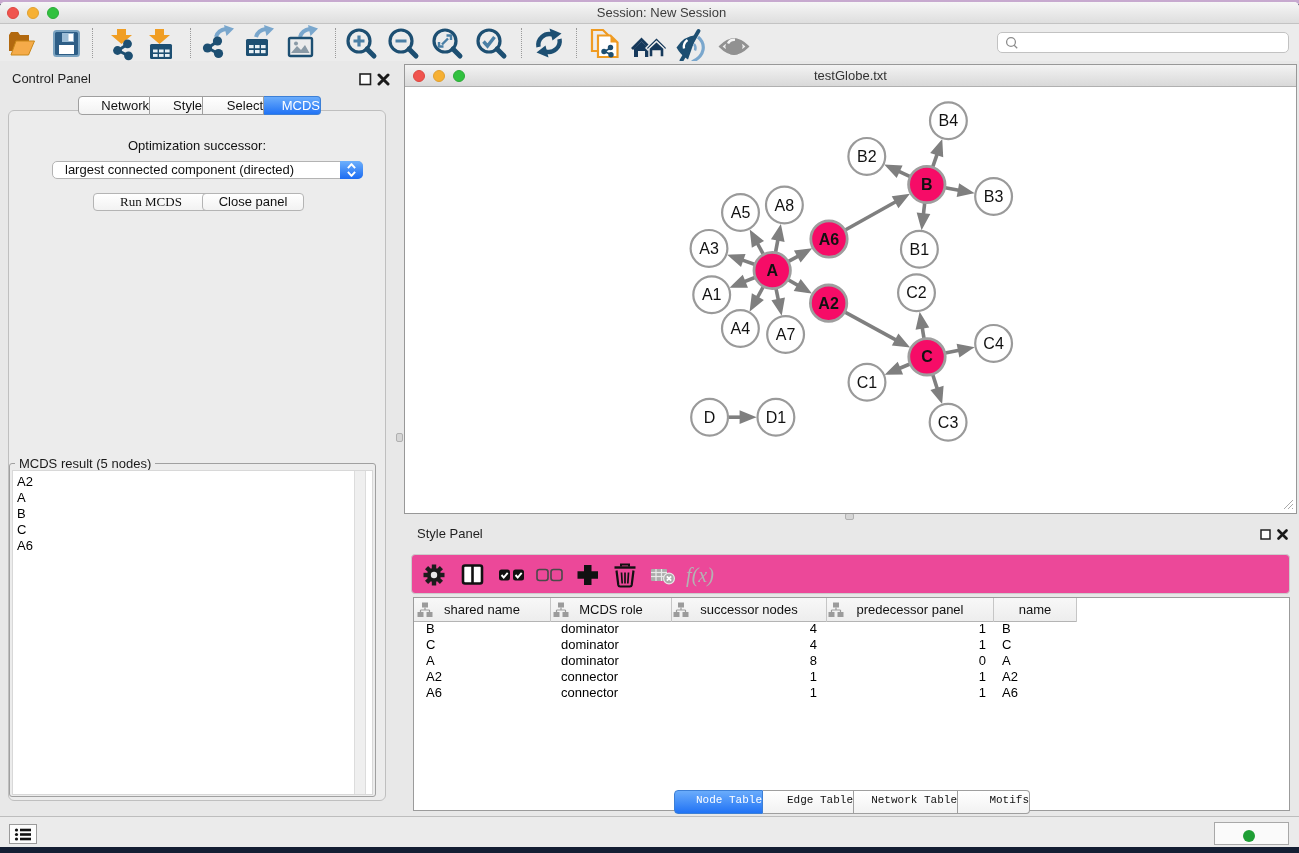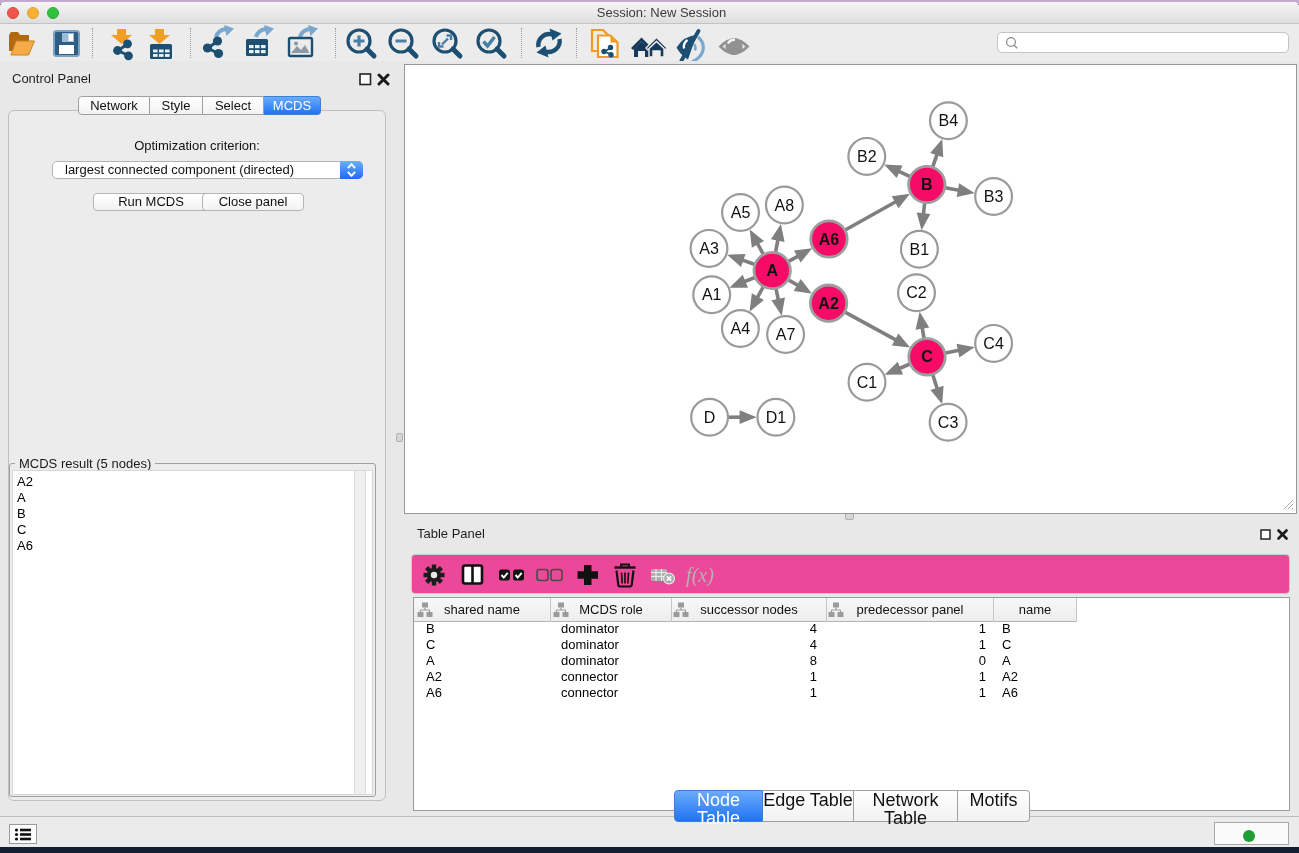--- a/index.html
+++ b/index.html
@@ -9,21 +9,21 @@
 #titlebar{top:0;left:0;width:1299px;height:22px;background:linear-gradient(#f6f6f6,#dedede);border-bottom:1px solid #c3c3c3;}
 .tl{border-radius:50%;width:12px;height:12px;top:5px;}
 #title{top:0;width:1299px;text-align:center;font-size:13px;color:#3c3c3c;line-height:22px;padding-left:24px;}
 #toolbar{top:22px;left:0;width:1299px;height:38px;background:#ececec;border-bottom:1px solid #aeaeae;}
 .tsep{top:4px;width:0;height:30px;border-left:1px dotted #9a9a9a;}
 #search{top:8px;left:997px;width:292px;height:21px;background:#fff;border:1px solid #c2c2c2;border-radius:5px;}
 #content{top:59px;left:0;width:1299px;height:755px;background:#e8e8e8;}
 #statusbar{top:814px;left:0;width:1299px;height:31px;background:#ebebeb;border-top:1px solid #bdbdbd;}
 .panelTitle{font-size:13px;color:#1f1f1f;}
 .tabrow{height:19px;display:flex;font-size:13px;z-index:3;}
-.tab{border:1px solid #9f9f9f;border-left:none;background:linear-gradient(#ffffff,#f2f2f2);color:#111;text-align:center;line-height:18px;}
+.tab{border:1px solid #9f9f9f;border-left:none;background:linear-gradient(#ffffff,#f2f2f2);color:#111;text-align:right;line-height:18px;}
 .tab.first{border-left:1px solid #9f9f9f;border-radius:4px 0 0 4px;}
 .tab.last{border-radius:0 4px 4px 0;}
 .tab.sel{background:linear-gradient(#6aacfb,#2173f5);color:#fff;border-color:#3c7fd6;}
 #cpanel{top:49px;left:8px;width:378px;height:691px;border:1px solid #bfbfbf;border-radius:6px;background:#ececec;}
 .macbtn{border:1px solid #b4b4b4;border-radius:4px;background:linear-gradient(#ffffff,#f2f2f2);font-size:13px;color:#111;text-align:center;line-height:16px;height:18px;}
 #combo{top:50px;left:43px;width:311px;height:18px;background:#fff;border:1px solid #b3b3b3;border-radius:5px;font-size:13px;color:#111;line-height:16px;padding-left:12px;}
 #comboBtn{top:-1px;right:-1px;width:23px;height:18px;border-radius:0 5px 5px 0;background:linear-gradient(#6db0fc,#1b6bf2);}
 #groupbox{top:352px;left:0;width:367px;height:334px;border:1px solid #a0a0a0;border-radius:3px;}
 #grouplabel{top:-8px;left:5px;background:#ececec;padding:0 4px;font-size:13px;color:#1a1a1a;}
 #mcdslist{top:6px;left:2px;width:361px;height:325px;background:#fff;border:1px solid #d8d8d8;font-size:13px;color:#000;line-height:16px;padding:3px 0 0 4px;}
@@ -31,21 +31,21 @@
 #netwin{top:3px;left:404px;width:893px;height:450px;background:#fff;border:1px solid #989898;}
 #nettitle{top:0;left:0;width:891px;height:22px;background:linear-gradient(#f3f3f3,#d9d9d9);border-bottom:1px solid #b0b0b0;}
 #nettitletext{width:100%;text-align:center;font-size:13px;color:#333;line-height:22px;}
 #netcanvas{top:22px;left:0;width:891px;height:425px;background:#fff;}
 #ttoolbar{top:493px;left:411px;width:879px;height:40px;background:#ec4899;border:1px solid #cccccc;border-radius:4px;}
 #ttable{top:536px;left:413px;width:877px;height:214px;background:#fff;border:1px solid #9b9b9b;}
 #thead{top:0;left:0;width:663px;height:24px;background:linear-gradient(#f8f8f8,#ededed);border-bottom:1px solid #b4b4b4;font-size:13px;color:#111;}
 .thcell{top:0;height:24px;line-height:23px;text-align:center;border-right:1px solid #c6c6c6;}
 .trow{font-size:13px;color:#000;height:16px;line-height:16px;}
 .num{text-align:right;}
-#btabs{top:729px;left:674px;height:32px;display:flex;font-size:18px;}
+#btabs{top:729px;left:674px;height:24px;display:flex;font-size:11px;font-family:Liberation Mono, monospace;}
 #memory{top:5px;left:1214px;width:75px;height:23px;border:1px solid #a8a8a8;background:#fafafa;font-size:19px;color:#222;line-height:21px;text-align:center;}
 #listbtn{top:7px;left:9px;width:28px;height:20px;border:1px solid #9a9a9a;background:#fcfcfc;}
 .grip{background:#d6d6d6;border:1px solid #b0b0b0;border-radius:2px;}
 #netcanvas text{font-family:"Liberation Sans",sans-serif;fill:#111;}
 </style></head><body>
 <div class="abs" id="wallTop"></div>
 <div class="abs" id="app">
  <div class="abs" id="titlebar">
   <div class="abs tl" style="left:7px;background:#f0544e;border:1px solid #dd4741;"></div>
   <div class="abs tl" style="left:27px;background:#f6b033;border:1px solid #e0a030;"></div>
@@ -221,40 +221,46 @@
     <rect x="1" y="1" width="10.5" height="10.5" fill="#fdfdfd" stroke="#222" stroke-width="1.6"></rect>
     <path d="M20 2 L29 11 M29 2 L20 11" stroke="#1a1a1a" stroke-width="3" stroke-linecap="round"></path>
   </svg>
   <div class="abs tabrow" style="left:78px;top:35px;">
    <div class="tab first" style="width:72px;">Network</div>
    <div class="tab" style="width:53px;">Style</div>
    <div class="tab" style="width:61px;">Select</div>
    <div class="tab sel last" style="width:57px;">MCDS</div>
   </div>
   <div class="abs" id="cpanel">
-   <div class="abs" style="top:27px;width:100%;text-align:center;font-size:13px;color:#111;">Optimization criterion:</div>
+   <div class="abs" style="top:27px;width:100%;text-align:center;font-size:13px;color:#111;">Optimization successor:</div>
    <div class="abs" id="combo">largest connected component (directed)
      <div class="abs" id="comboBtn"><svg width="23" height="18" viewBox="0 0 23 20">
               <path d="M7.5 8 L11.5 3.5 L15.5 8" fill="none" stroke="#fff" stroke-width="2.2" stroke-linejoin="round"></path>
               <path d="M7.5 12 L11.5 16.5 L15.5 12" fill="none" stroke="#fff" stroke-width="2.2" stroke-linejoin="round"></path>
             </svg></div>
    </div>
-   <div class="abs macbtn" style="top:82px;left:84px;width:116px;">Run MCDS</div>
+   <div class="abs macbtn" style="top:82px;left:84px;width:116px;font-family:Liberation Serif, serif;">Run MCDS</div>
    <div class="abs macbtn" style="top:82px;left:193px;width:102px;">Close panel</div>
    <div class="abs" id="groupbox">
      <div class="abs" id="grouplabel">MCDS result (5 nodes)</div>
      <div class="abs" id="mcdslist">A2<br>A<br>B<br>C<br>A6</div>
      <div class="abs" id="mcdsscroll"></div>
    </div>
   </div>
 
   <div class="abs grip" style="left:396px;top:372px;width:7px;height:9px;"></div>
   <div class="abs grip" style="left:845px;top:452px;width:9px;height:7px;"></div>
 
   <div class="abs" id="netwin">
+   <div class="abs" id="nettitle">
+    <div class="abs tl" style="left:8px;top:5px;background:#f0544e;border:1px solid #dd4741;"></div>
+    <div class="abs tl" style="left:28px;top:5px;background:#f6b033;border:1px solid #e0a030;"></div>
+    <div class="abs tl" style="left:48px;top:5px;background:#31c13f;border:1px solid #2cab39;"></div>
+    <div class="abs" id="nettitletext">testGlobe.txt</div>
+   </div>
    <div class="abs" id="netcanvas">
     <svg width="891" height="425" viewBox="0 0 891 425">
     <g stroke="#7f7f7f" stroke-width="3.6" fill="#7f7f7f">
 <line x1="352.4" y1="189.5" x2="336.9" y2="195.7"></line>
 <polygon points="329.0,198.9 337.1,191.0 340.3,198.9"></polygon>
 <line x1="352.1" y1="178.2" x2="334.7" y2="172.1"></line>
 <polygon points="326.7,169.3 338.0,168.8 335.2,176.8"></polygon>
 <line x1="359.5" y1="197.5" x2="351.0" y2="213.0"></line>
 <polygon points="346.9,220.5 348.3,209.2 355.7,213.3"></polygon>
 <line x1="359.5" y1="169.5" x2="351.1" y2="154.0"></line>
@@ -334,21 +340,21 @@
 <circle cx="370.9" cy="330.2" r="18.4" fill="#ffffff" stroke="#9a9a9a" stroke-width="2.2"></circle>
 <text x="370.9" y="335.7" text-anchor="middle" font-size="16">D1</text>
 
     </svg>
     <svg class="abs" style="right:2px;bottom:2px" width="14" height="14" viewBox="0 0 14 14">
             <path d="M13 4 L4 13 M13 8 L8 13 M13 12 L12 13" stroke="#aaa" stroke-width="1"></path>
           </svg>
    </div>
   </div>
 
-  <div class="abs panelTitle" style="left:417px;top:465px;">Table Panel</div>
+  <div class="abs panelTitle" style="left:417px;top:465px;">Style Panel</div>
   <svg class="abs" style="left:1260px;top:468px" width="32" height="12" viewBox="0 0 32 12">
     <rect x="1" y="1" width="9" height="9" fill="#fdfdfd" stroke="#222" stroke-width="1.5"></rect>
     <path d="M18.5 1.5 L26.5 9.5 M26.5 1.5 L18.5 9.5" stroke="#1a1a1a" stroke-width="2.6" stroke-linecap="round"></path>
   </svg>
   <div class="abs" id="ttoolbar">
     <svg width="877" height="38" viewBox="0 0 877 38">
 
 <g transform="translate(22,20)">
  <g fill="#1c1c1c">
   <circle r="7"></circle>

